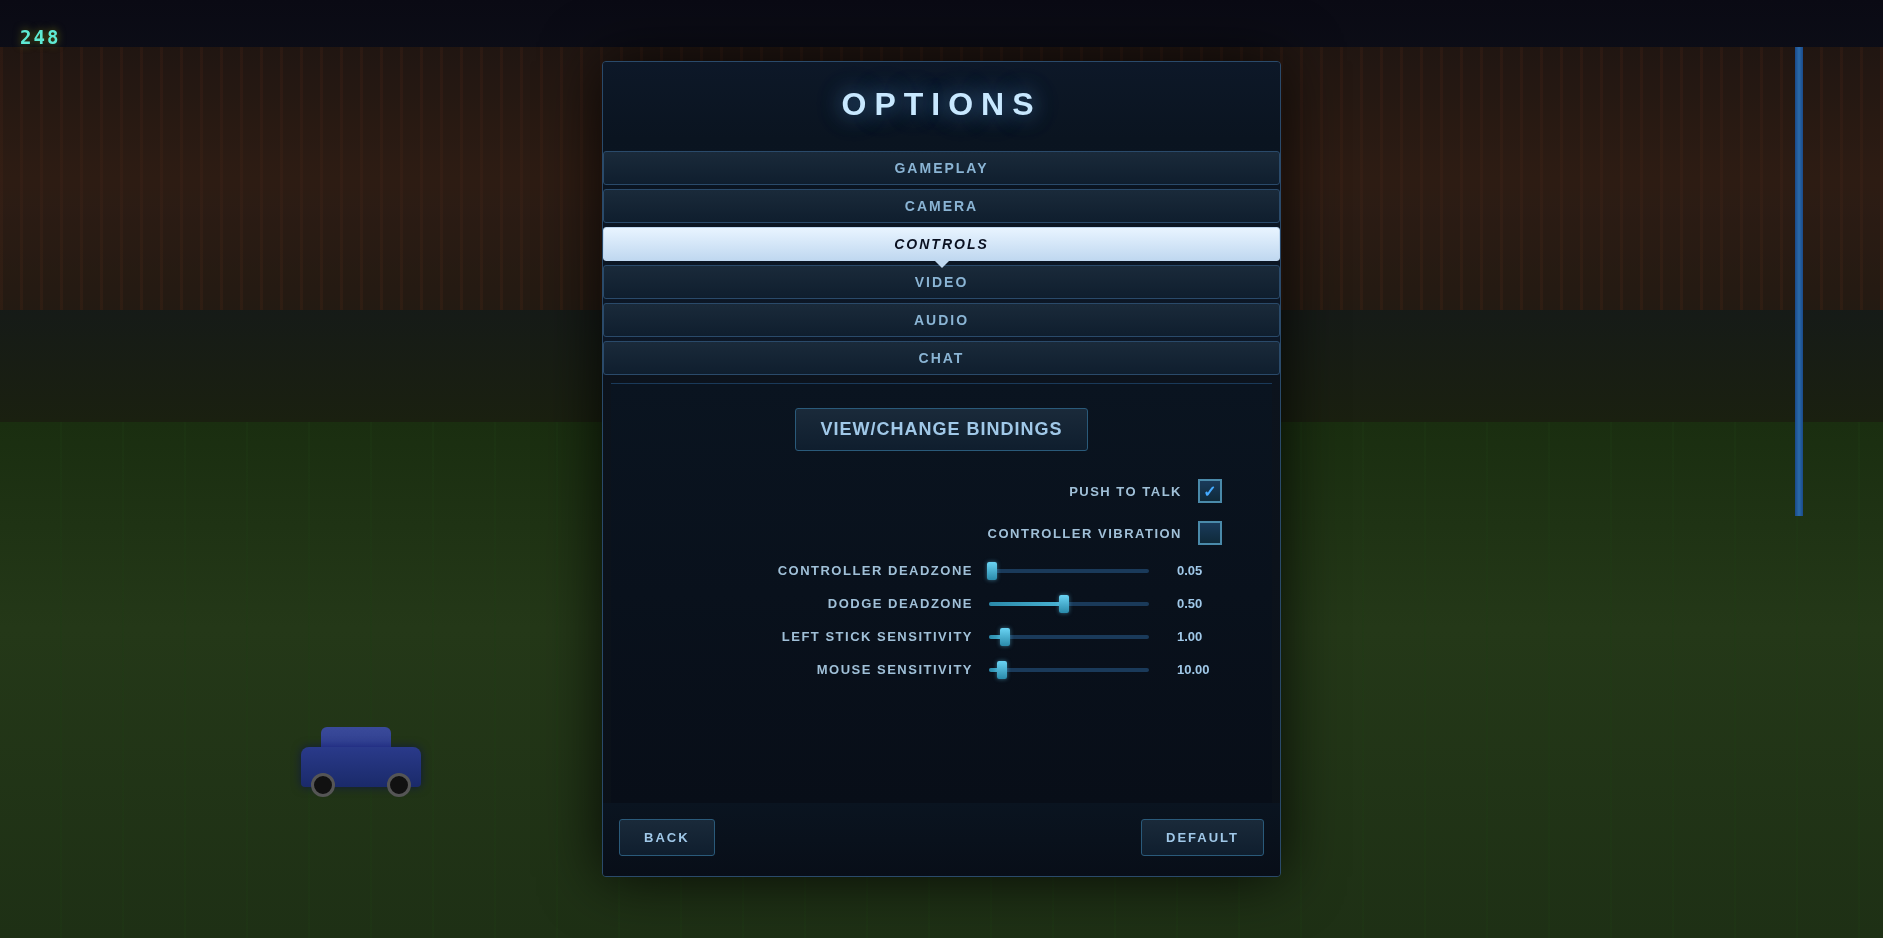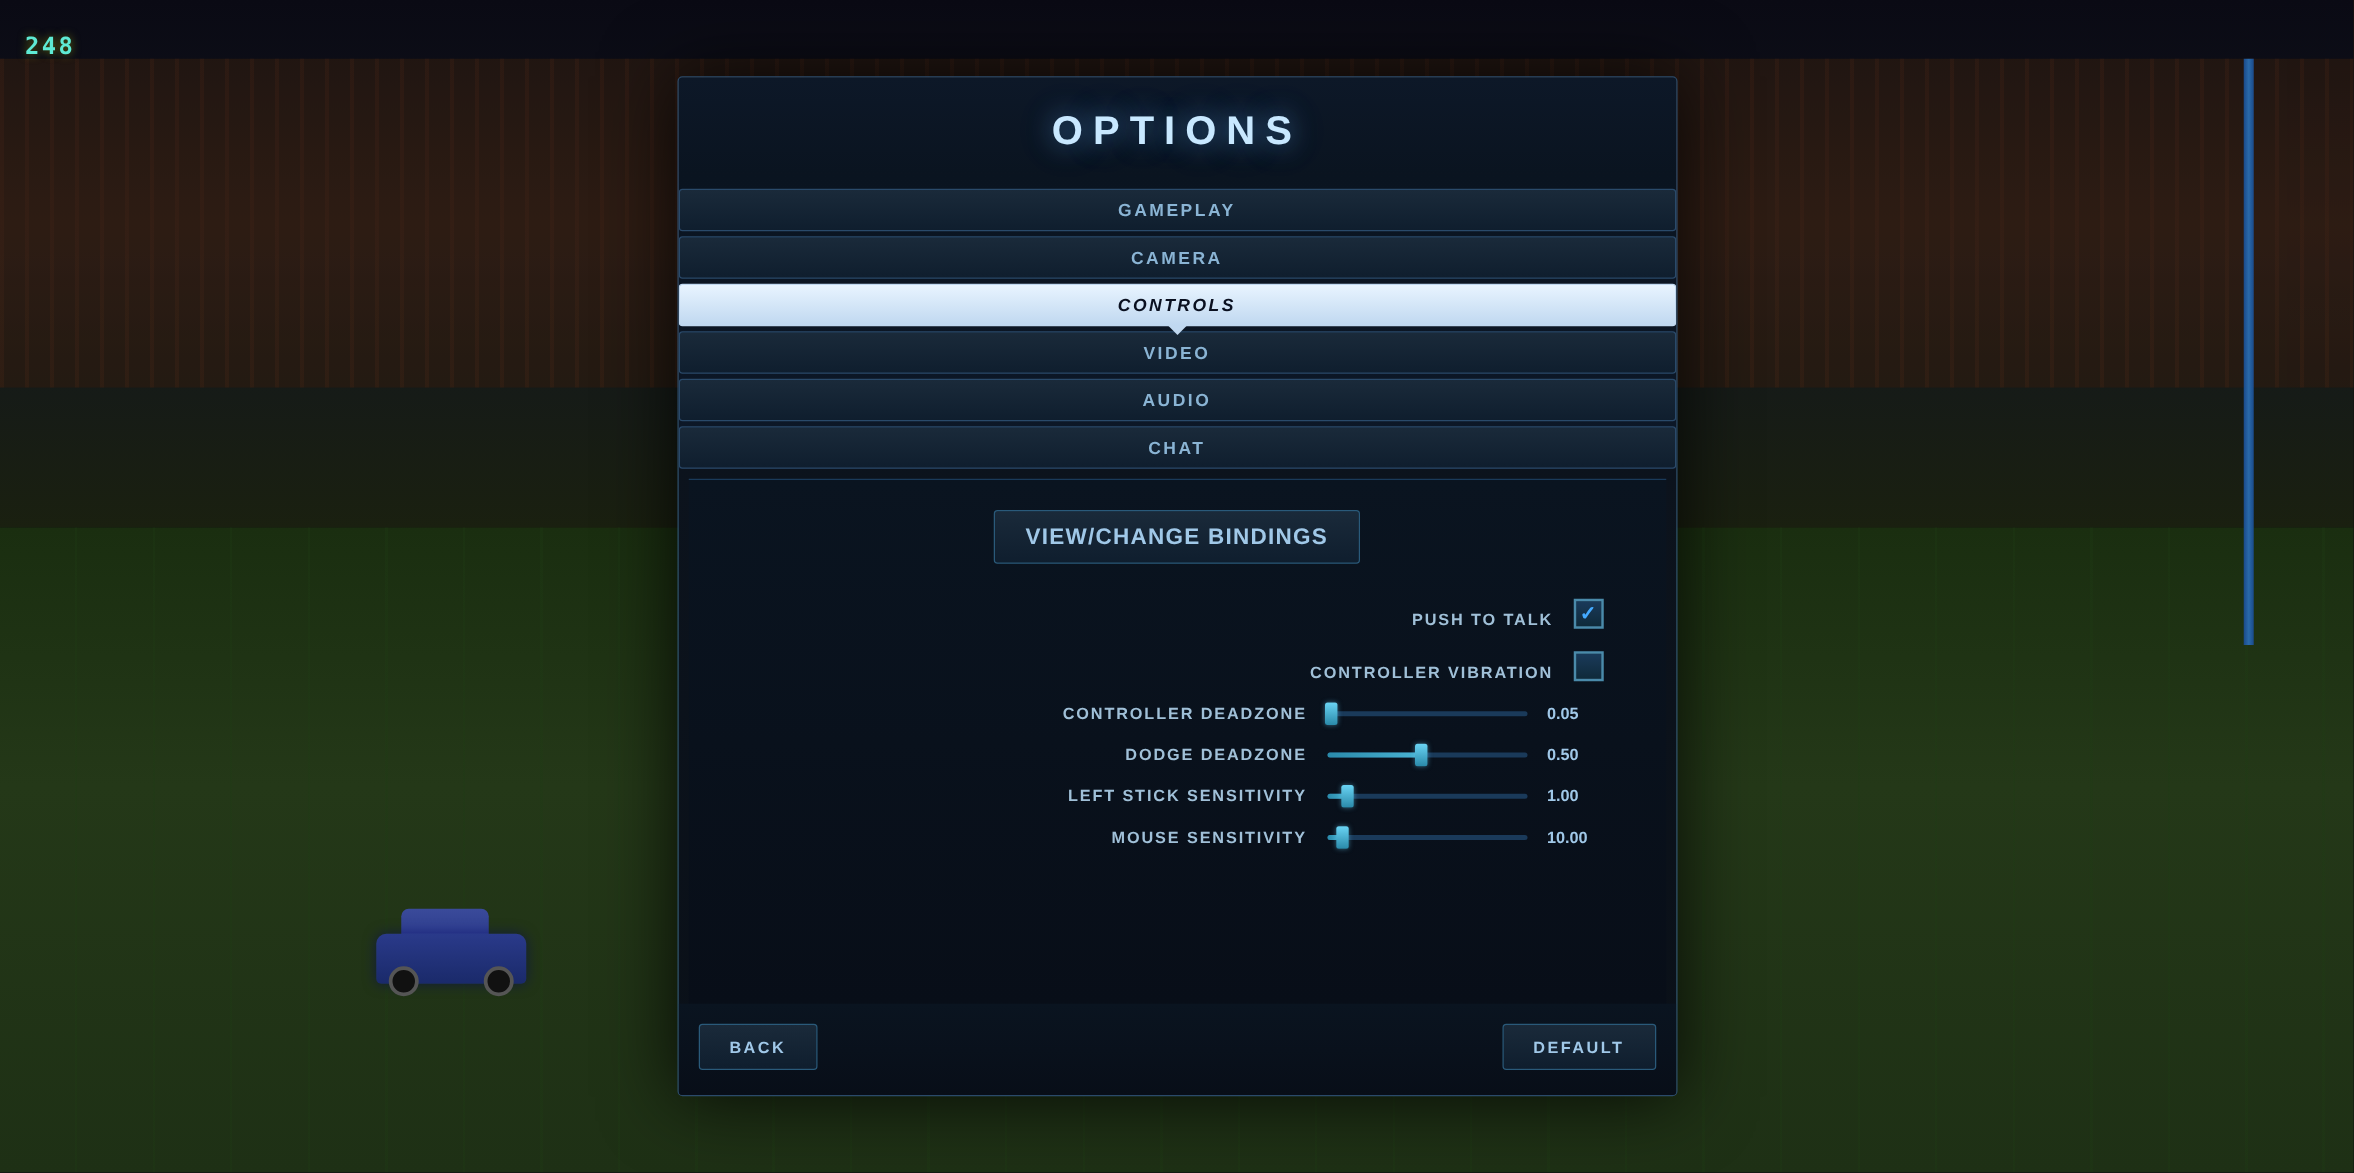--- a/index.html
+++ b/index.html
@@ -166,21 +166,21 @@
     .modal-overlay {
       position: absolute;
       inset: 0;
       display: flex;
       align-items: center;
       justify-content: center;
       z-index: 100;
     }
 
     .modal {
-      width: 800px;
+      width: 679px;
       background: linear-gradient(180deg, #0d1520 0%, #0a1018 100%);
       border: 1px solid #2a4a6a;
       border-radius: 4px;
       box-shadow: 0 0 60px rgba(0,0,0,0.8), inset 0 1px 0 rgba(100,180,255,0.1);
       overflow: hidden;
     }
 
     .modal-header {
       padding: 24px 0 16px;
       text-align: center;
@@ -274,21 +274,21 @@
     
     .settings-list {
       display: flex;
       flex-direction: column;
       gap: 18px;
       padding: 0 20px;
     }
 
     .setting-row {
       display: flex;
-      align-items: flex-end;
+      align-items: center;
       justify-content: flex-end;
       gap: 16px;
     }
 
     .setting-label {
       color: #a0c0d8;
       font-size: 13px;
       font-weight: bold;
       letter-spacing: 1.5px;
       text-transform: uppercase;
@@ -317,21 +317,21 @@
     }
 
     .checkbox-wrapper.unchecked {
       
     }
 
     
     .slider-container {
       display: flex;
       align-items: center;
-      gap: 16px;
+      gap: 28px;
     }
 
     .slider-track {
       position: relative;
       width: 160px;
       height: 4px;
       background: #1a3a5a;
       border-radius: 2px;
     }
 

